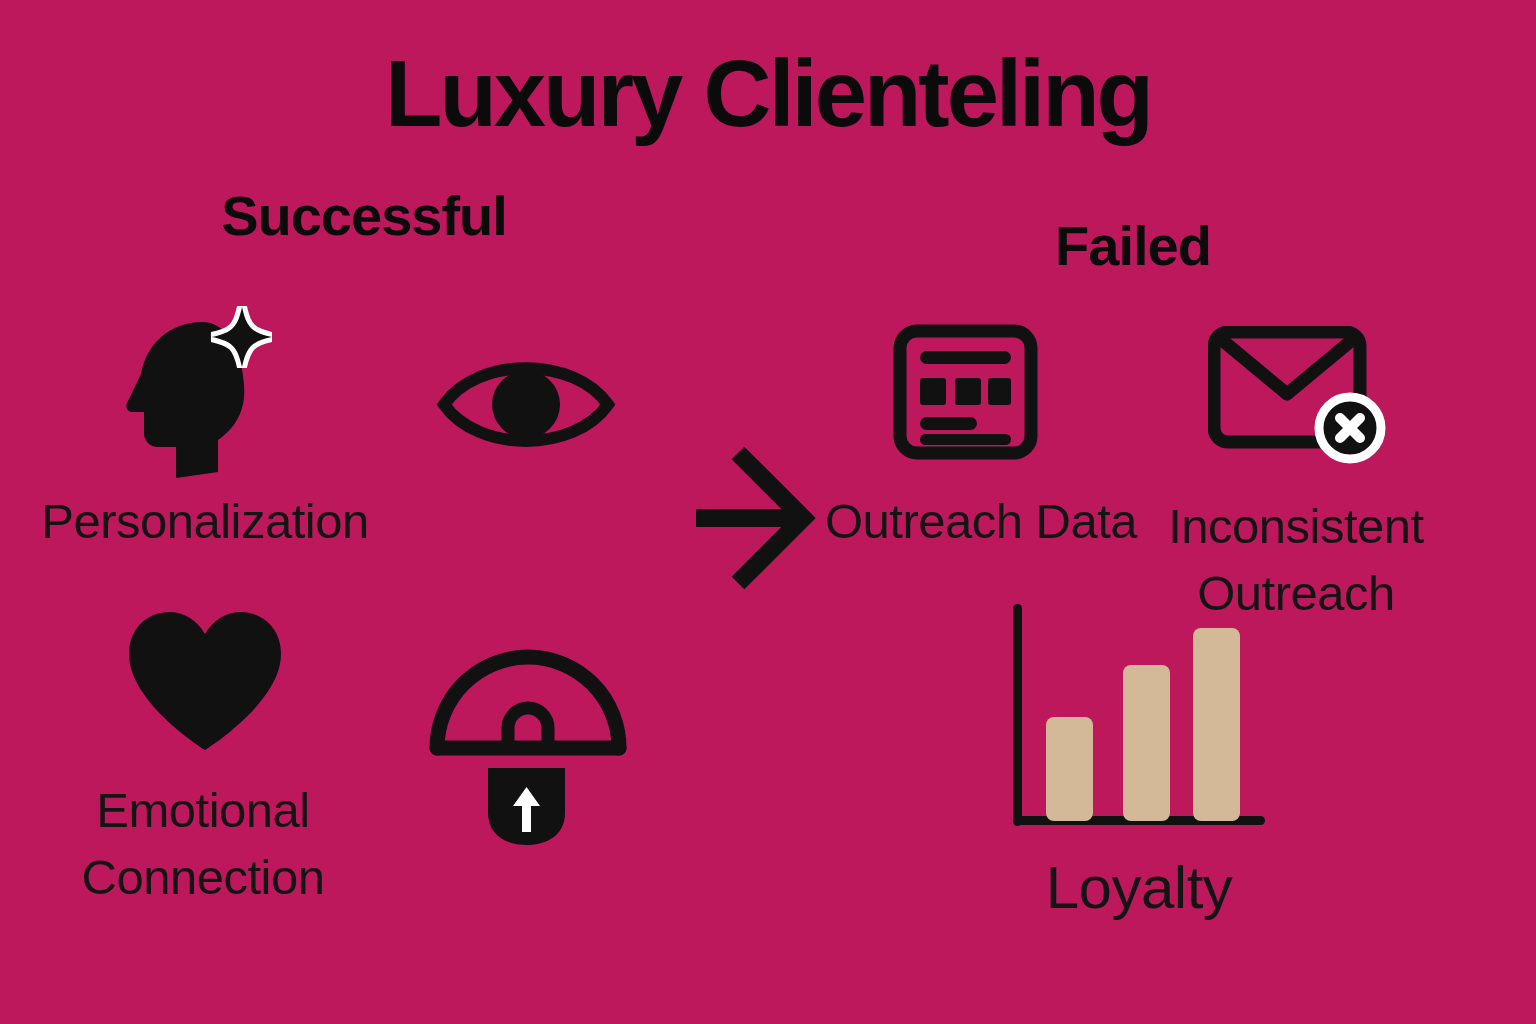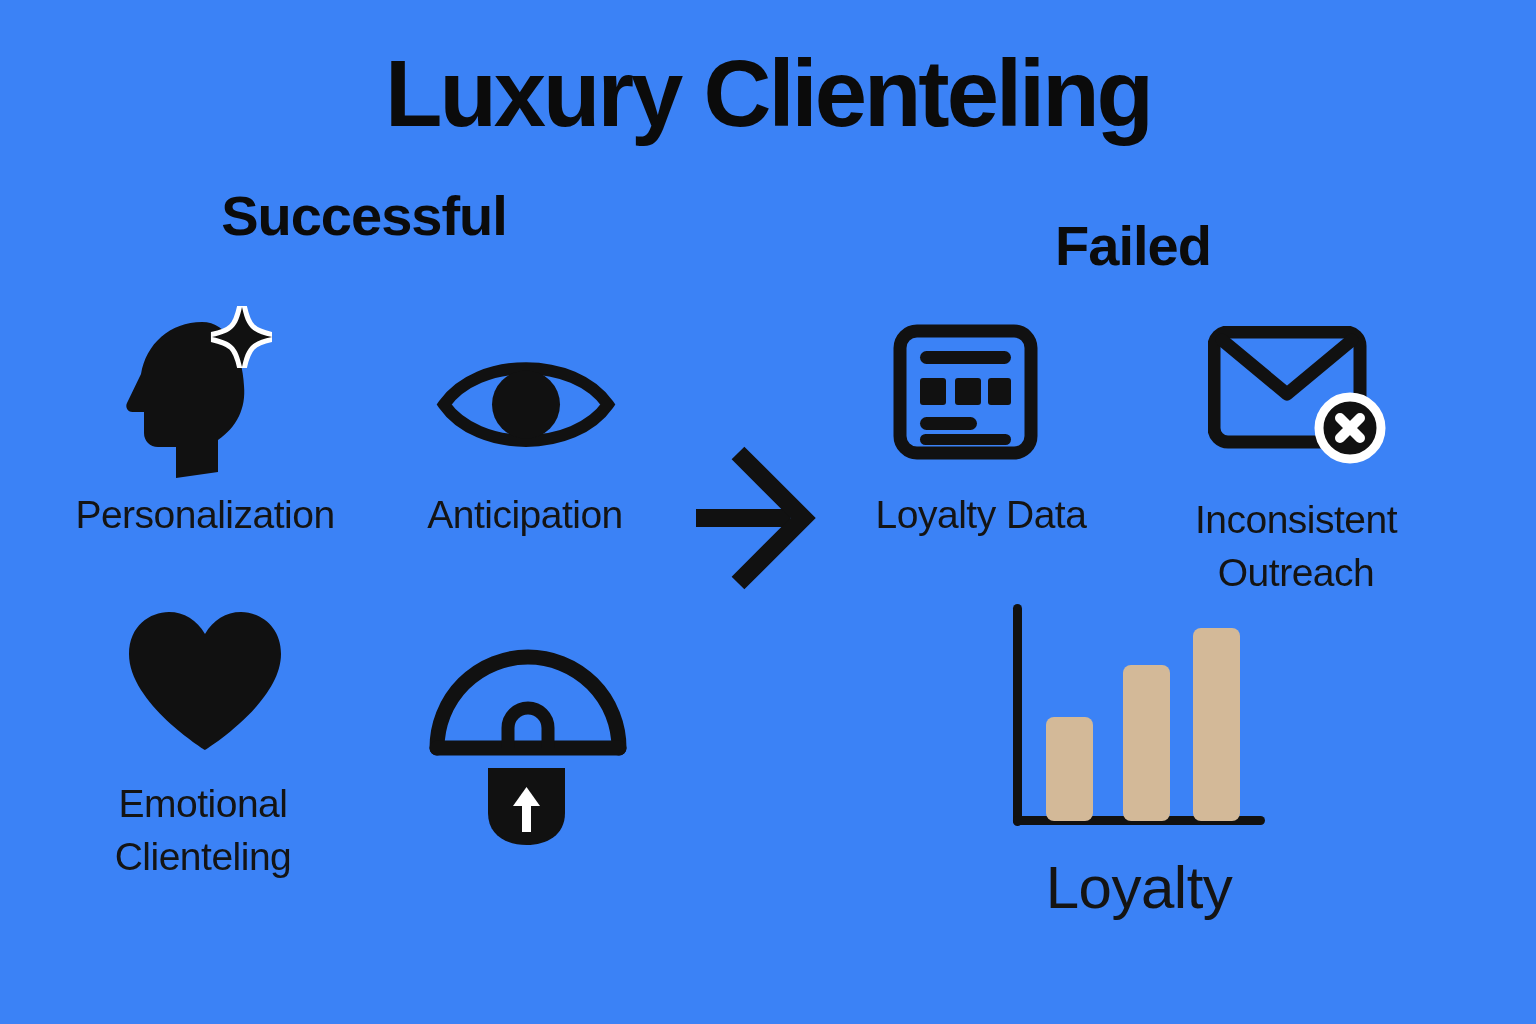--- a/index.html
+++ b/index.html
@@ -1,40 +1,40 @@
 <!DOCTYPE html>
 <html><head>
 <meta charset="utf-8">
 <style>
   * { margin:0; padding:0; box-sizing:border-box; }
   html,body { background:#ffffff; }
   #canvas {
     position:relative;
     width:1536px; height:1024px;
     margin:0 auto;
-    background:#3b82f6;
+    background:#be185d;
     font-family:"Liberation Sans","DejaVu Sans",sans-serif;
     color:#101010;
     overflow:hidden;
   }
   .abs { position:absolute; }
   .center-x { transform:translateX(-50%); }
   .title {
     top:40px; left:50%;
     font-size:94px; font-weight:700; letter-spacing:-3px;
     white-space:nowrap; color:#0b0b0b;
   }
   .col-header {
     top:183px;
     font-size:56px; font-weight:700; letter-spacing:-1px;
     white-space:nowrap; color:#0b0b0b;
   }
   .item-label {
     top:493px;
-    font-size:39px; font-weight:400; letter-spacing:-0.5px;
+    font-size:49px; font-weight:400; letter-spacing:-0.5px;
     text-align:center; color:#141414;
   }
   .nowrap { white-space:nowrap; }
   .wrap2 { line-height:1.36; }
   .chart-title {
     top:853px;
     font-size:60px; font-weight:500; letter-spacing:-0.5px;
     white-space:nowrap; color:#141414;
   }
   .chart { left:1013px; top:604px; width:256px; height:226px; }
@@ -69,58 +69,57 @@
     </svg>
   </div>
   <div class="abs center-x item-label nowrap" style="left:205px;">Personalization</div>
 
   <div class="abs" style="left:436px; top:342px;">
     <svg width="180" height="125" viewBox="0 0 180 125">
       <path fill="none" stroke="#111" stroke-width="12" stroke-linejoin="miter" d="M8 62.5 C42 14 138 14 172 62.5 C138 111 42 111 8 62.5 Z"></path>
       <circle cx="90" cy="62.5" r="34" fill="#111"></circle>
     </svg>
   </div>
-  <div class="abs center-x item-label nowrap" style="left:525px;">Anticipation</div>
 
   <div class="abs" style="left:694px; top:444px;">
     <svg width="122" height="148" viewBox="0 0 122 148">
       <path fill="none" stroke="#111" stroke-width="18" stroke-linecap="butt" d="M2 74 H96"></path>
       <path fill="none" stroke="#111" stroke-width="18" stroke-linejoin="miter" stroke-linecap="butt" d="M44 9 L109 74 L44 139"></path>
     </svg>
   </div>
 
   <div class="abs" style="left:893px; top:324px;">
     <svg width="145" height="136" viewBox="0 0 145 136">
       <rect x="7" y="7" width="131" height="122" rx="17" fill="none" stroke="#111" stroke-width="13"></rect>
       <rect x="27" y="27" width="91" height="13" rx="6.5" fill="#111"></rect>
       <rect x="27" y="54" width="26" height="27" rx="3" fill="#111"></rect>
       <rect x="62" y="54" width="26" height="27" rx="3" fill="#111"></rect>
       <rect x="95" y="54" width="23" height="27" rx="3" fill="#111"></rect>
       <rect x="27" y="93" width="57" height="13" rx="6.5" fill="#111"></rect>
       <rect x="27" y="110" width="91" height="11" rx="5.5" fill="#111"></rect>
     </svg>
   </div>
-  <div class="abs center-x item-label nowrap" style="left:981px;">Loyalty Data</div>
+  <div class="abs center-x item-label nowrap" style="left:981px;">Outreach Data</div>
 
   <div class="abs" style="left:1208px; top:326px;">
     <svg width="180" height="140" viewBox="0 0 180 140">
       <rect x="6" y="6" width="146" height="110" rx="14" fill="none" stroke="#111" stroke-width="13"></rect>
       <path fill="none" stroke="#111" stroke-width="13" stroke-linecap="round" stroke-linejoin="round" d="M14 14 L79 68 L144 14"></path>
       <circle cx="142" cy="102" r="31" fill="#111" stroke="#fff" stroke-width="9"></circle>
       <path stroke="#fff" stroke-width="10" stroke-linecap="round" d="M132 92 L152 112 M152 92 L132 112"></path>
     </svg>
   </div>
   <div class="abs center-x item-label wrap2" style="left:1296px; width:330px;">Inconsistent Outreach</div>
 
   <div class="abs" style="left:123px; top:606px;">
     <svg width="164" height="144" viewBox="0 0 164 144">
       <path fill="#111" d="M82 144 C82 144 6 97 6 48 C6 20 27 6 46 6 C61 6 74 14 82 28 C90 14 103 6 118 6 C137 6 158 20 158 48 C158 97 82 144 82 144 Z"></path>
     </svg>
   </div>
-  <div class="abs center-x item-label wrap2" style="left:203px; top:777px; width:300px;">Emotional Clienteling</div>
+  <div class="abs center-x item-label wrap2" style="left:203px; top:777px; width:300px;">Emotional Connection</div>
 
   <div class="abs" style="left:428px; top:645px;">
     <svg width="200" height="205" viewBox="0 0 200 205">
       <path fill="none" stroke="#111" stroke-width="15" stroke-linecap="round" d="M9 103 A91 91 0 0 1 191 103"></path>
       <path fill="none" stroke="#111" stroke-width="15" stroke-linecap="round" d="M9 103 H191"></path>
       <path fill="none" stroke="#111" stroke-width="13" d="M80 103 V83 A20 20 0 0 1 120 83 V103"></path>
       <path fill="#111" d="M60 123 H137 V168 C137 190 119 200 98.5 200 C78 200 60 190 60 168 Z"></path>
       <polygon fill="#fff" points="98.5,142 112,161 85,161"></polygon>
       <rect x="94" y="158" width="9" height="29" fill="#fff"></rect>
     </svg>

